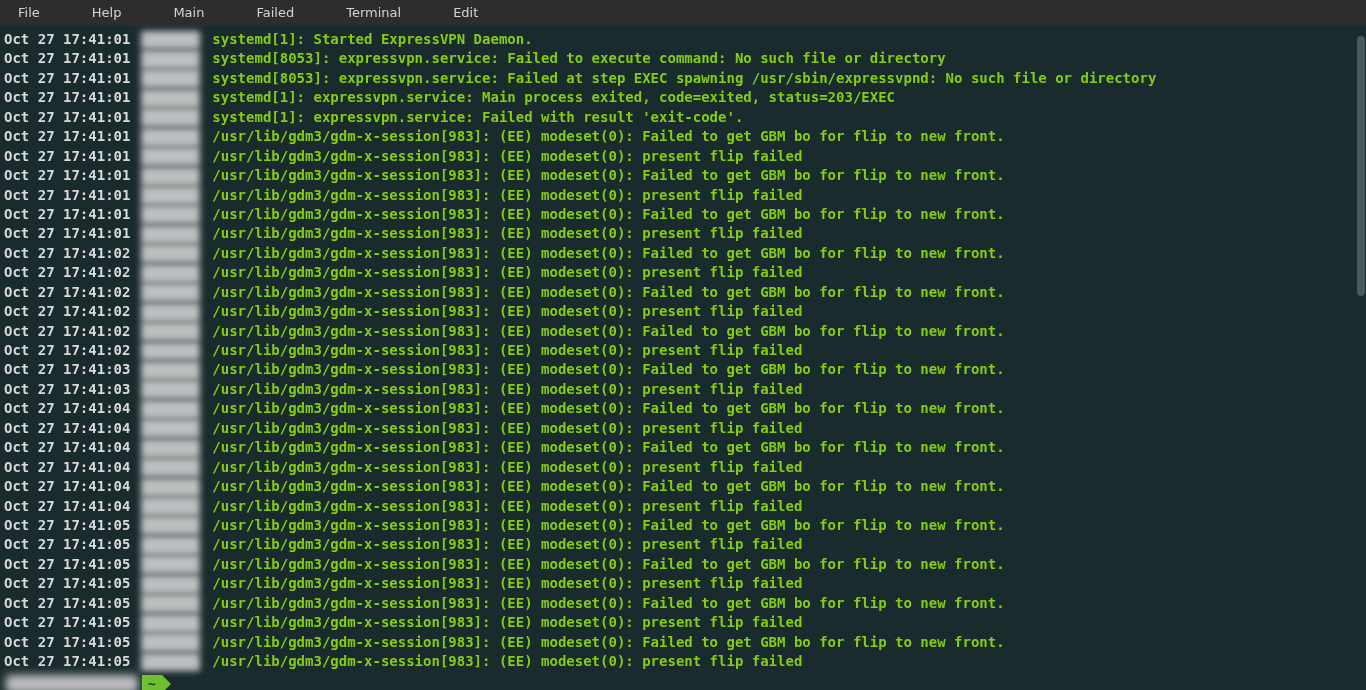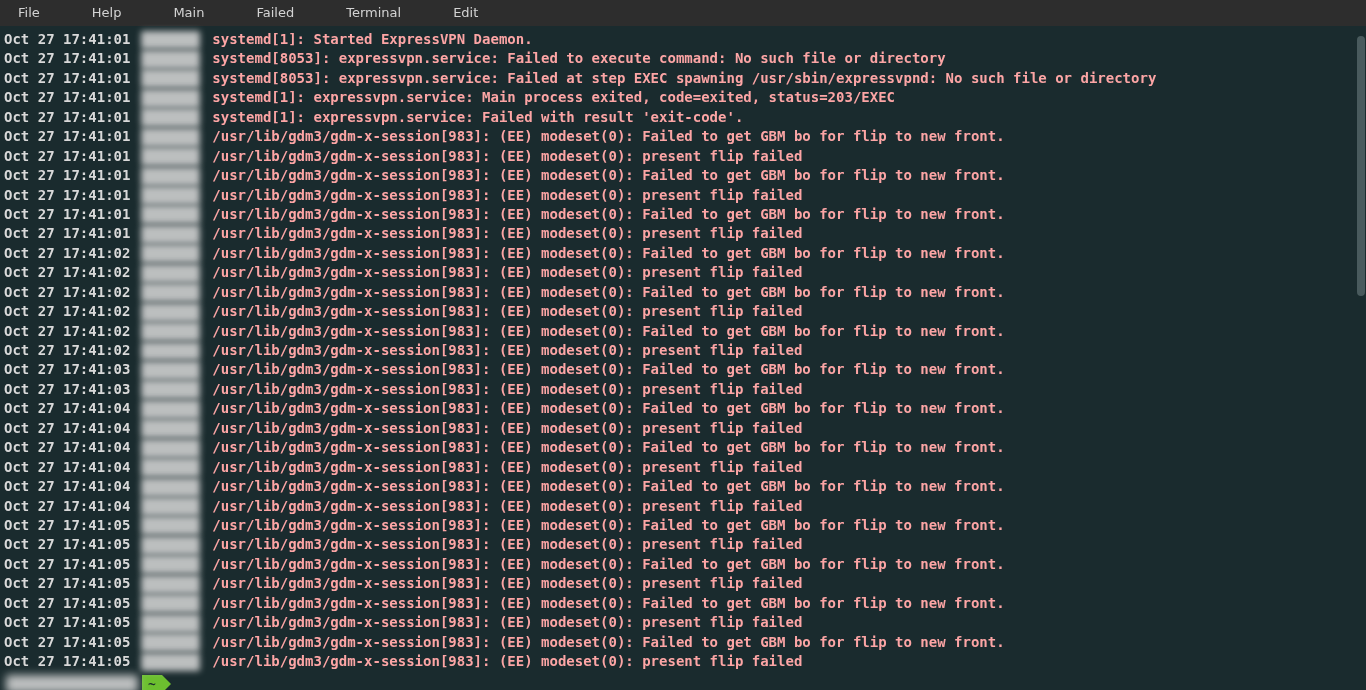--- a/index.html
+++ b/index.html
@@ -42,21 +42,21 @@
     display: inline-block;
     width: 7ch;
     background: #d9d9d9;
     color: #d9d9d9;
     filter: blur(3px);
     opacity: 0.85;
     margin: 0 4px 0 2px;
     border-radius: 2px;
     vertical-align: middle;
   }
-  .msg { color: #fca5a5; }
+  .msg { color: #84cc16; }
   .prompt-row {
     display: flex;
     align-items: center;
     height: 22px;
     margin-top: 2px;
   }
   .prompt-left {
     display: inline-block;
     width: 132px;
     height: 18px;

